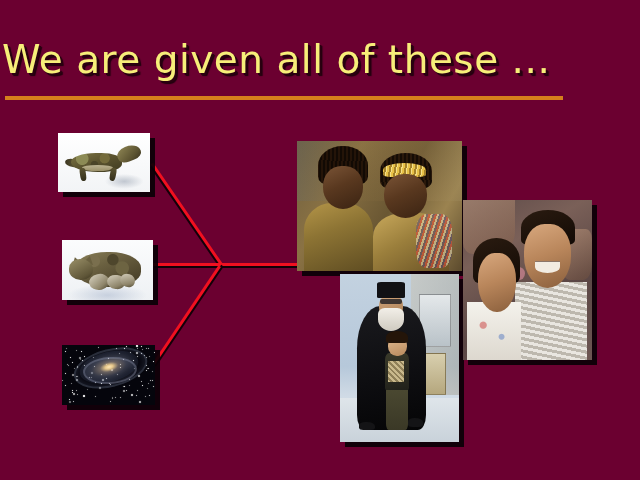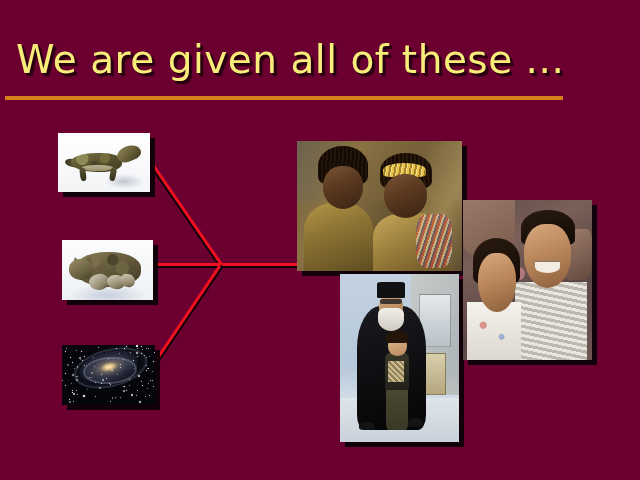--- a/index.html
+++ b/index.html
@@ -16,21 +16,21 @@
     position: relative;
     width: 640px;
     height: 480px;
     background: #6B0030;
     overflow: hidden;
   }
 
   
   #title {
     position: absolute;
-    left: 16px;
+    left: 2px;
     top: 36px;
     width: 548px;
     text-align: center;
     font-family: "DejaVu Sans", sans-serif;
     font-size: 39px;
     font-weight: 400;
     letter-spacing: 0.5px;
     color: #F7EE79;
     text-shadow: 2px 2px 0 #2A0010, 3px 3px 1px rgba(20,0,8,0.85);
     white-space: nowrap;

